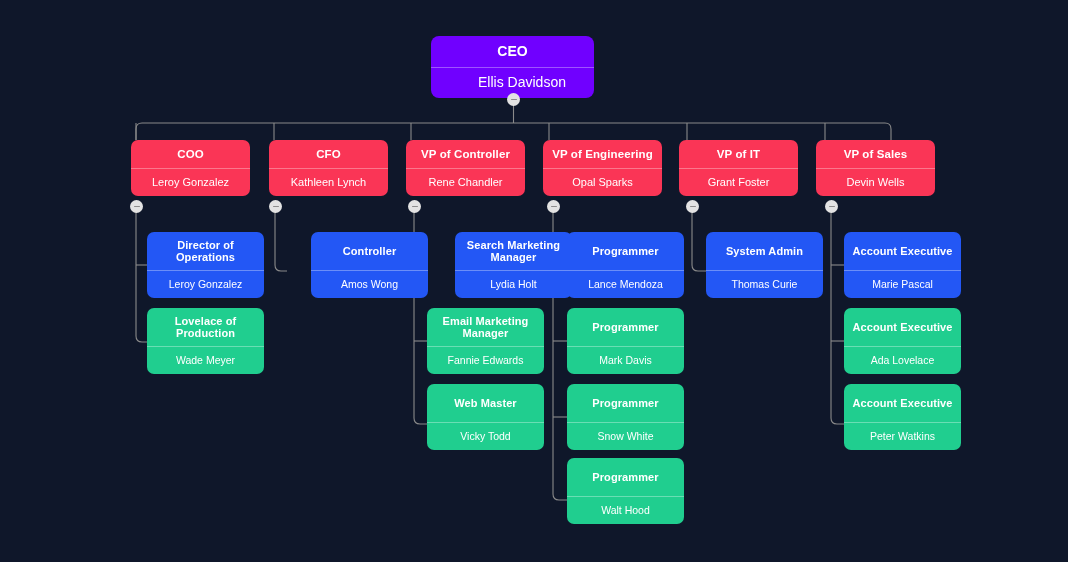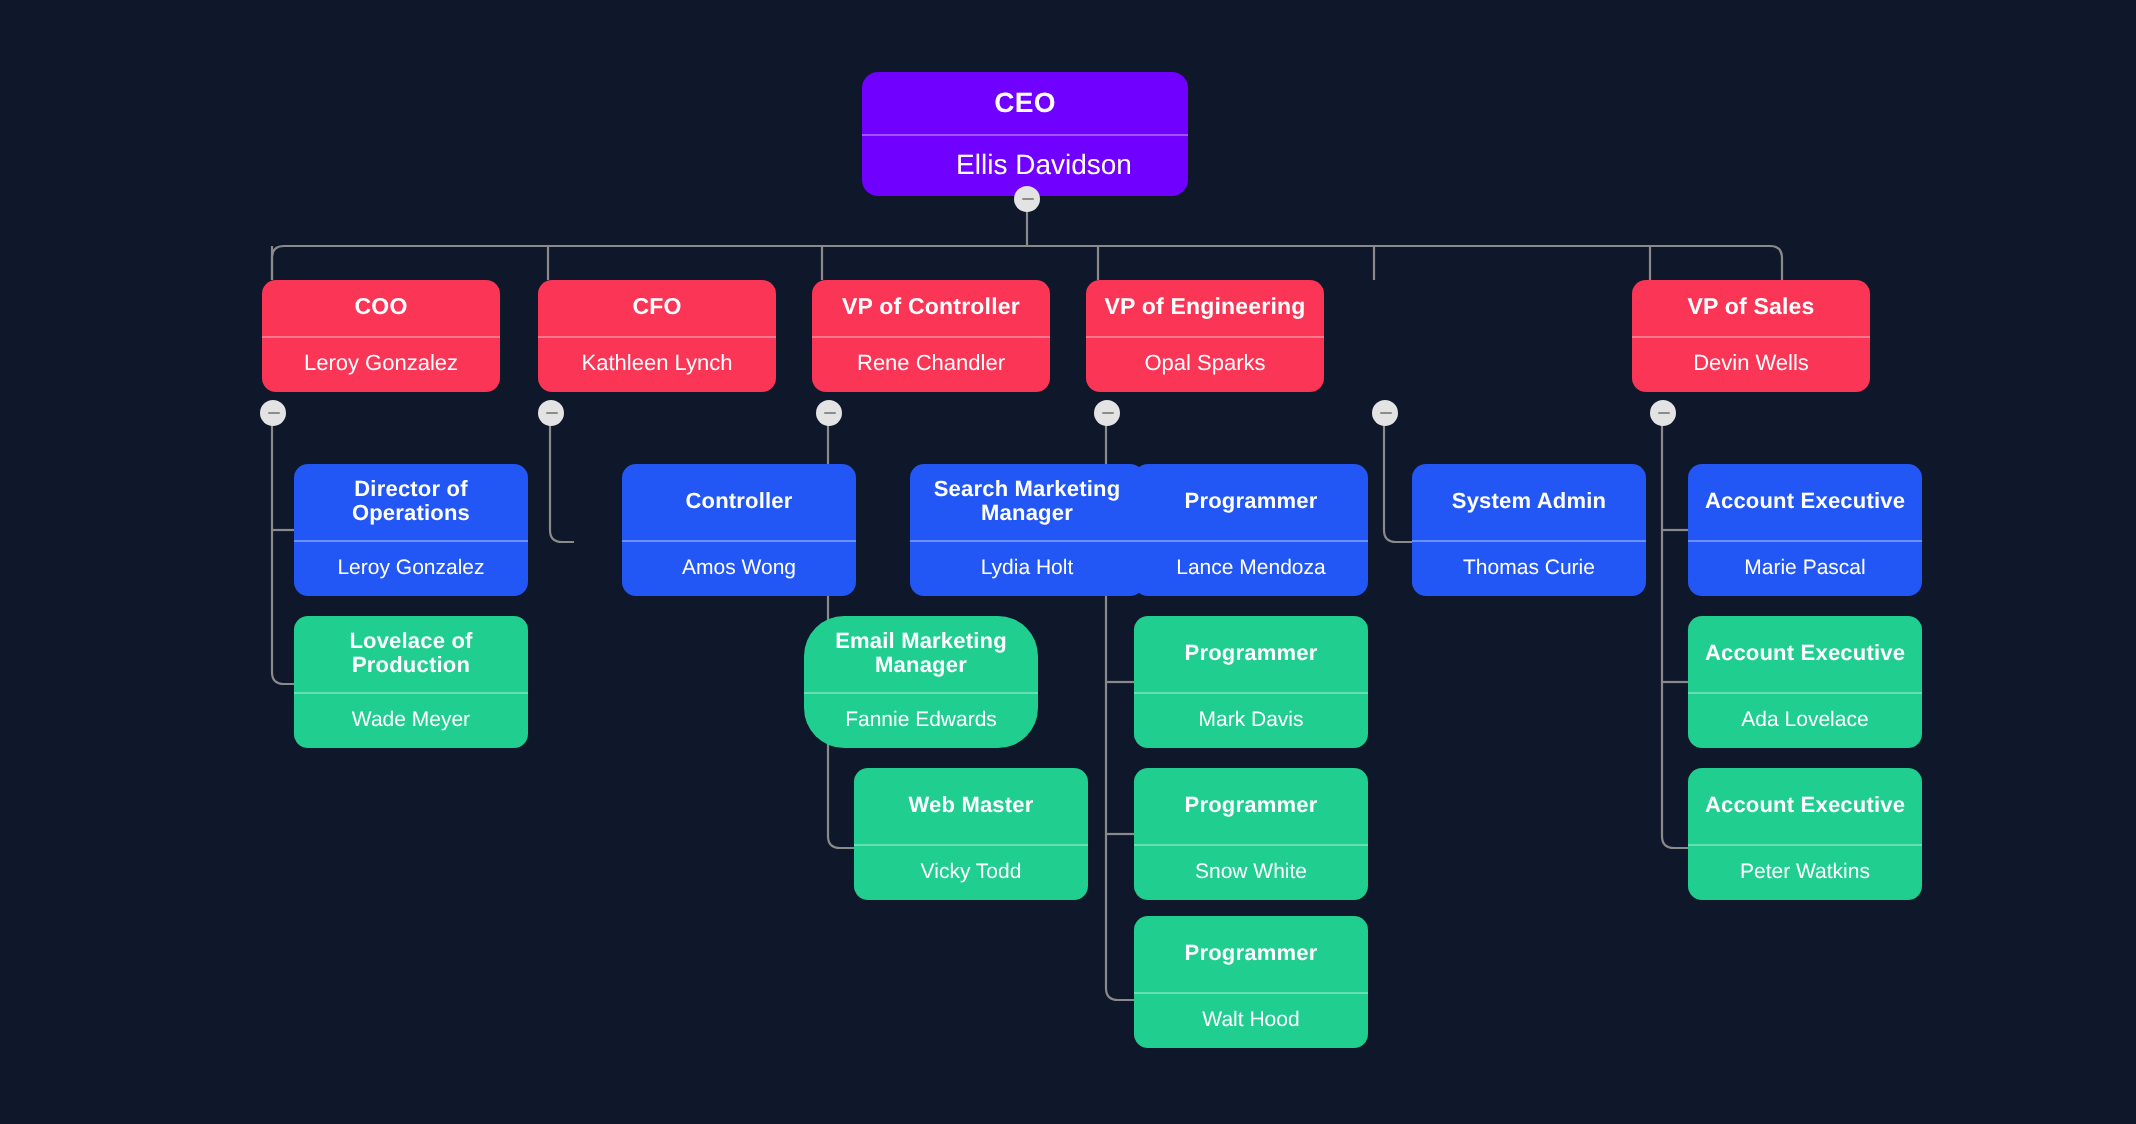--- a/index.html
+++ b/index.html
@@ -133,20 +133,24 @@
     <div class="person">Kathleen Lynch</div>
   </div>
   <div class="node lvl2 c-red" style="left:382px; top:140px;">
     <div class="title">VP of Controller</div>
     <div class="person">Rene Chandler</div>
   </div>
   <div class="node lvl2 c-red" style="left:519px; top:140px;">
     <div class="title">VP of Engineering</div>
     <div class="person">Opal Sparks</div>
   </div>
+  <div class="node lvl2 c-red" style="left:655px; top:140px;">
+    <div class="title">VP of IT</div>
+    <div class="person">Grant Foster</div>
+  </div>
   <div class="node lvl2 c-red" style="left:792px; top:140px;">
     <div class="title">VP of Sales</div>
     <div class="person">Devin Wells</div>
   </div>
 
   <div class="node lvl3 c-blue" style="left:147px; top:232px;">
     <div class="title">Director of Operations</div>
     <div class="person">Leroy Gonzalez</div>
   </div>
   <div class="node lvl3 c-green" style="left:147px; top:308px;">
@@ -156,21 +160,21 @@
 
   <div class="node lvl3 c-blue" style="left:287px; top:232px;margin-left:24px;">
     <div class="title">Controller</div>
     <div class="person">Amos Wong</div>
   </div>
 
   <div class="node lvl3 c-blue" style="left:427px; top:232px;margin-left:28px;">
     <div class="title">Search Marketing Manager</div>
     <div class="person">Lydia Holt</div>
   </div>
-  <div class="node lvl3 c-green" style="left:402px; top:308px;border-radius:20px;">
+  <div class="node lvl3 c-green" style="left:427px; top:308px;">
     <div class="title">Email Marketing Manager</div>
     <div class="person">Fannie Edwards</div>
   </div>
   <div class="node lvl3 c-green" style="left:427px; top:384px;">
     <div class="title">Web Master</div>
     <div class="person">Vicky Todd</div>
   </div>
 
   <div class="node lvl3 c-blue" style="left:567px; top:232px;">
     <div class="title">Programmer</div>

